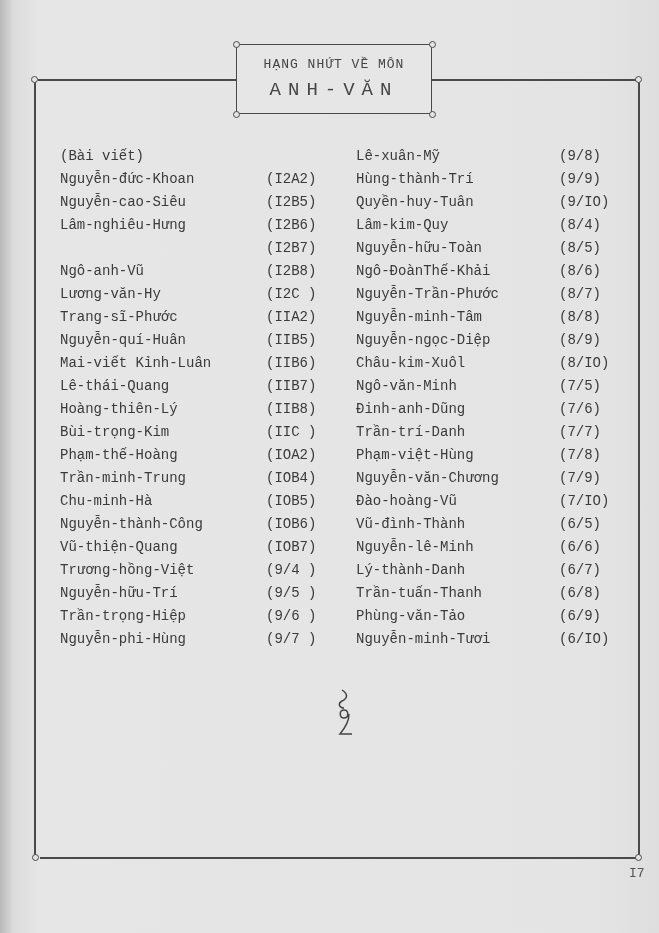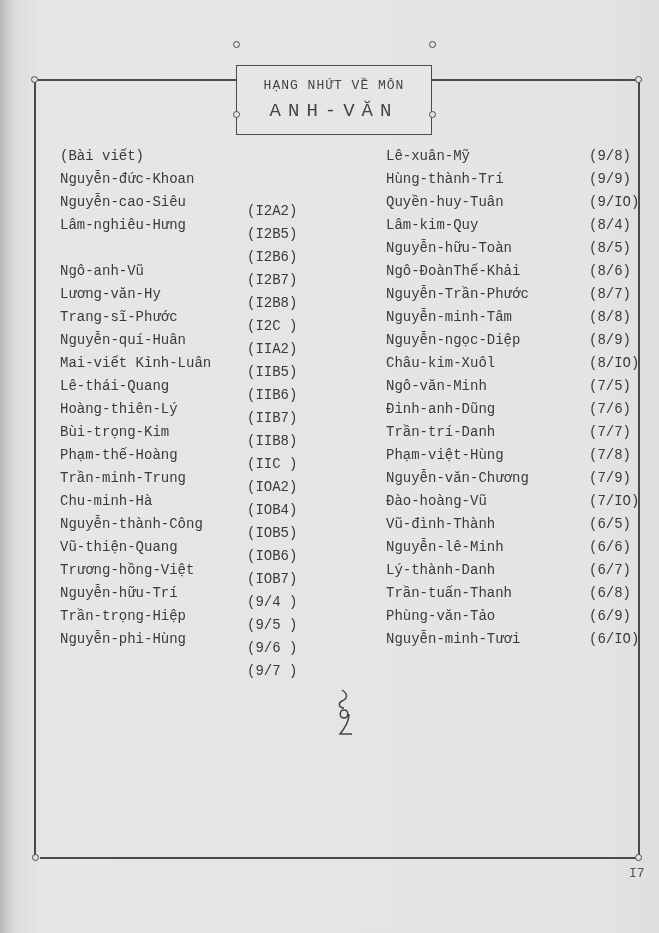--- a/index.html
+++ b/index.html
@@ -8,31 +8,30 @@
     background: linear-gradient(90deg, #b9b9b9 0px, #dcdcdc 14px, #e6e6e6 40px, #e4e4e4 600px, #dedede 659px);
     font-family: "Liberation Mono", "DejaVu Sans Mono", monospace;
     color:#3a3a3a;
   }
   .frame-line { position:absolute; background:#4a4a4a; }
   .ring { position:absolute; width:7px; height:7px; border:1.5px solid #4a4a4a; border-radius:50%; background:#e4e4e4; box-sizing:border-box; }
   .title-box {
     position:absolute; left:236px; top:44px; width:196px; height:70px;
     border:1.5px solid #4a4a4a; box-sizing:border-box; background:#e6e6e6;
     text-align:center;
-    margin-top:21px;
   }
   .title-line1 { position:absolute; top:12px; left:0; right:0; font-size:13px; letter-spacing:1px; color:#444; }
   .title-line2 { position:absolute; top:34px; left:0; right:0; font-size:19px; letter-spacing:7px; color:#444; }
   .col { position:absolute; top:145px; }
   .row { height:23px; line-height:23px; font-size:14px; white-space:nowrap; position:relative; }
   .name { position:absolute; left:0; }
   .code { position:absolute; }
   .col-left { left:60px; width:270px; }
-  .col-left .code { left:187px;margin-top:32px; }
-  .col-right { left:386px; width:260px; }
+  .col-left .code { left:206px; }
+  .col-right { left:356px; width:260px; }
   .col-right .code { left:203px; }
   .page-mark { position:absolute; left:330px; top:688px; width:30px; height:50px; }
   .page-num { position:absolute; left:629px; top:866px; font-size:13px; color:#555; }
 </style>
 </head>
 <body>
 
 <div class="frame-line" style="left:38px; top:79px; width:198px; height:1.5px;"></div>
 <div class="frame-line" style="left:432px; top:79px; width:204px; height:1.5px;"></div>
 <div class="frame-line" style="left:34px; top:82px; width:1.5px; height:776px;"></div>

